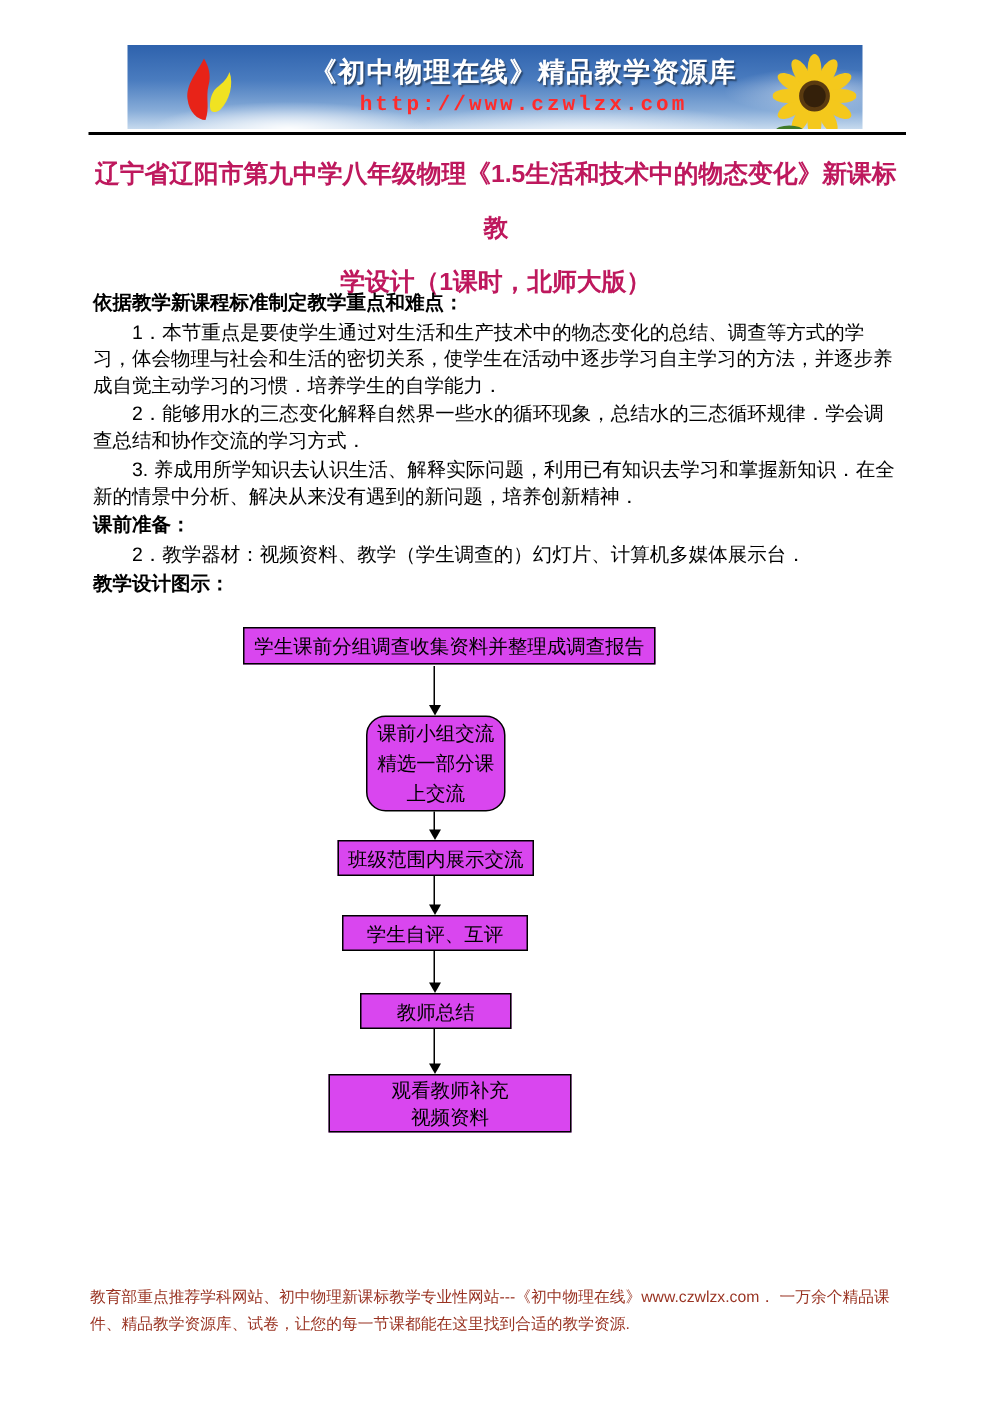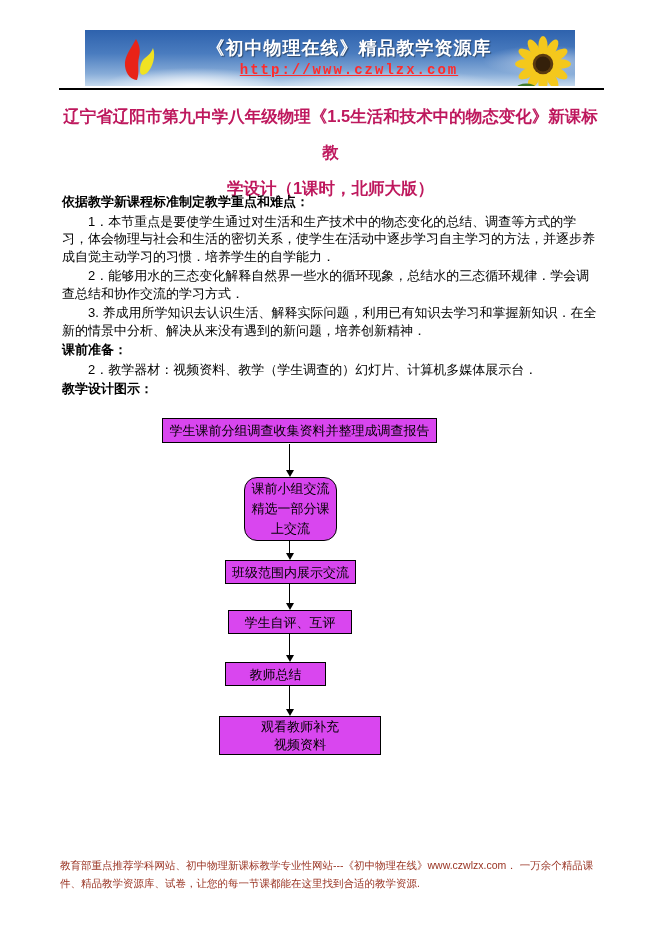--- a/index.html
+++ b/index.html
@@ -17,21 +17,21 @@
       linear-gradient(180deg,#2e62ad 0%,#4a7cbf 42%,#87acd8 78%,#c6daee 100%);
   }
   .banner-logo{position:absolute;left:28px;top:5px;width:50px;height:50px;}
   .banner-text{position:absolute;left:100px;right:62px;top:6px;text-align:center;}
   .banner-title{
     color:#ffffff;font-size:18px;font-weight:bold;letter-spacing:1px;
     text-shadow:1px 1px 1px rgba(0,0,0,.45);white-space:nowrap;
   }
   .banner-url{
     margin-top:2px;color:#ff2b2b;font-size:14px;font-weight:bold;letter-spacing:2px;
-    font-family:"Liberation Mono","DejaVu Sans Mono",monospace;white-space:nowrap;text-decoration:underline;
+    font-family:"Liberation Mono","DejaVu Sans Mono",monospace;white-space:nowrap;
   }
   .banner-sunflower{position:absolute;right:4px;bottom:-6px;width:56px;height:56px;}
   .banner-rule{position:absolute;left:59px;top:88px;width:545px;height:2px;background:#000;}
   
   .doc-title{
     position:absolute;left:60px;top:98px;width:541px;text-align:center;
     color:#be185d;font-weight:bold;font-size:16.5px;line-height:36px;
   }
   
   .content{position:absolute;left:60px;top:191px;width:541px;font-size:13px;line-height:17.5px;}
@@ -41,21 +41,21 @@
   
   .fc-box{
     position:absolute;border:1px solid #000;background:#d946ef;
     display:flex;align-items:center;justify-content:center;
     font-size:13px;text-align:center;white-space:pre-line;line-height:19px;
   }
   .box1{left:162px;top:418px;width:273px;height:23px;}
   .box2{left:244px;top:477px;width:91px;height:62px;line-height:20px;border-radius:13px;}
   .box3{left:225px;top:560px;width:129px;height:22px;}
   .box4{left:228px;top:610px;width:122px;height:22px;}
-  .box5{left:225px;top:662px;width:99px;height:22px;}
+  .box5{left:240px;top:662px;width:99px;height:22px;}
   .box6{left:219px;top:716px;width:160px;height:37px;line-height:18px;}
   .flow-arrow{position:absolute;width:9px;left:285px;}
   .flow-arrow .shaft{position:absolute;left:4px;top:0;bottom:6px;width:1px;background:#000;}
   .flow-arrow .head{
     position:absolute;left:50%;bottom:0;transform:translateX(-50%);
     width:0;height:0;border-left:4px solid transparent;border-right:4px solid transparent;border-top:7px solid #000;
   }
   .arrow1{top:444px;height:33px;}
   .arrow2{top:541px;height:19px;}
   .arrow3{top:584px;height:26px;}

